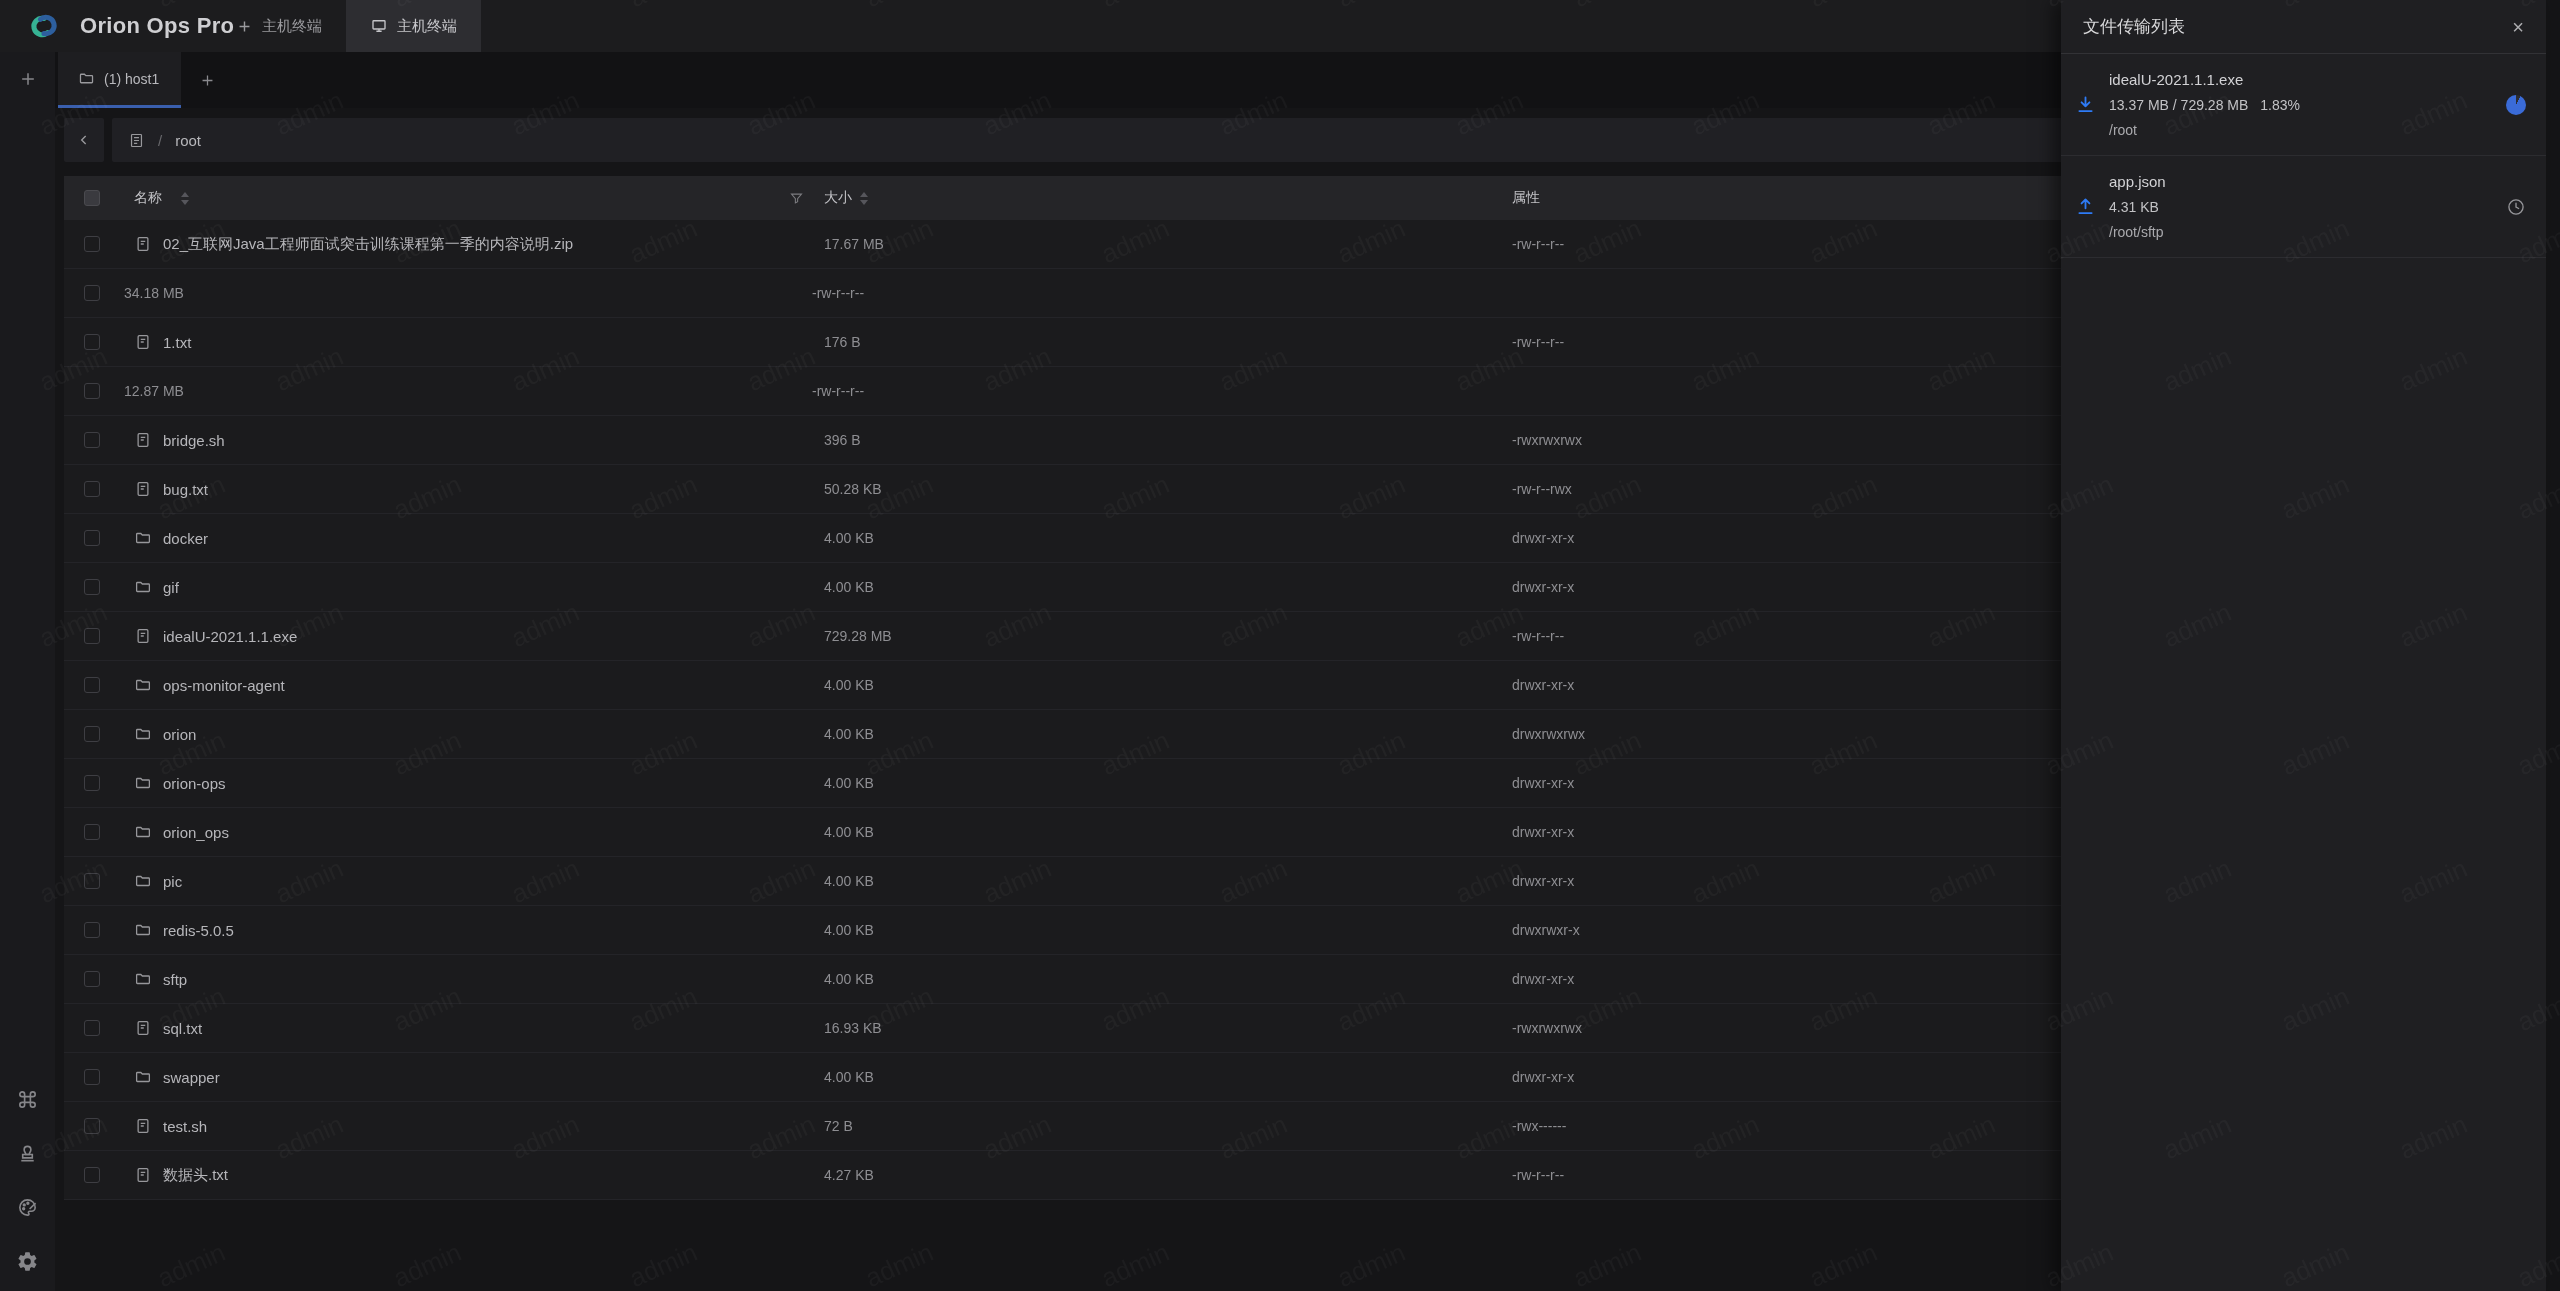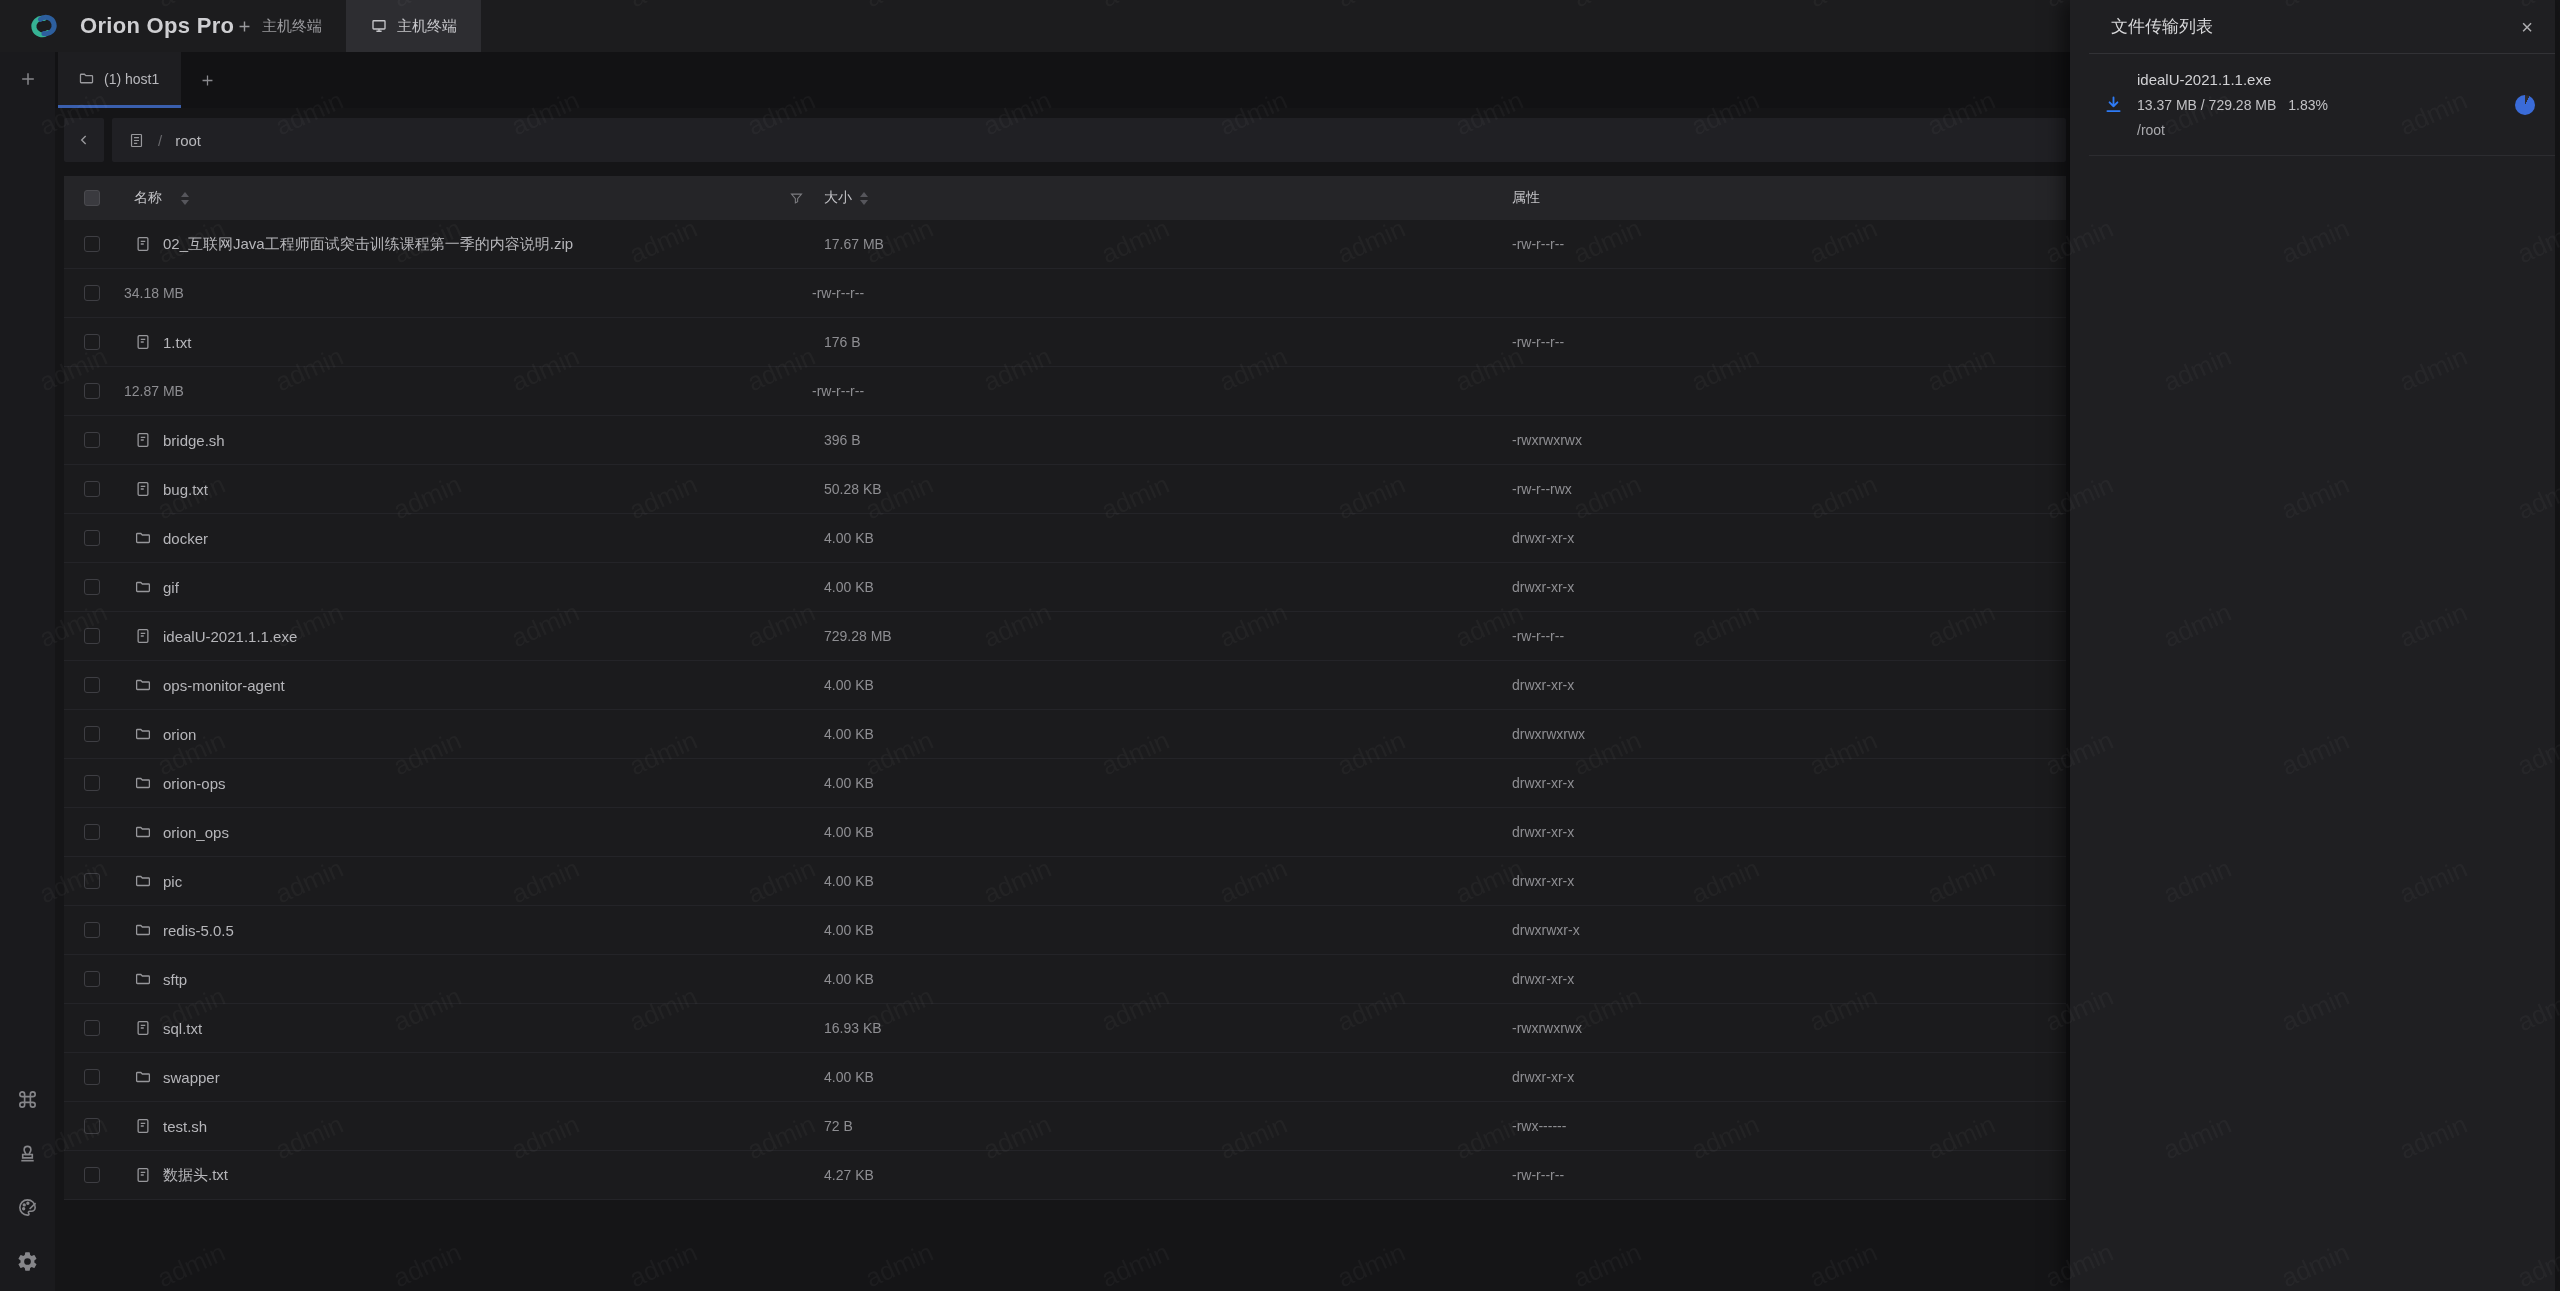--- a/index.html
+++ b/index.html
@@ -57,21 +57,21 @@
   .sorter{display:inline-flex;flex-direction:column;gap:3px;margin-left:8px;cursor:pointer;}
   .sorter i{width:0;height:0;border-left:4px solid transparent;border-right:4px solid transparent;display:block;}
   .sorter .up{border-bottom:5px solid #56565c;}
   .sorter .down{border-top:5px solid #56565c;}
   .funnel{margin-left:auto;margin-right:16px;color:#7c7c80;display:flex;cursor:pointer;}
   .ficon{color:#97979b;display:flex;flex:none;}
   .fname{font-size:15px;color:#b6b6ba;white-space:nowrap;}
   .fsize,.fattr{font-size:14px;color:#8e8e92;}
 
   
-  .drawer{position:absolute;right:5px;top:0;width:485px;height:100%;background:#1f1f22;z-index:5;box-shadow:-8px 0 18px rgba(0,0,0,.5);padding-left:19px;}
+  .drawer{position:absolute;right:14px;top:0;width:485px;height:100%;background:#1f1f22;z-index:5;box-shadow:-8px 0 18px rgba(0,0,0,.5);}
   .drawer-head{height:54px;display:flex;align-items:center;padding:0 22px;border-bottom:1px solid #323236;}
   .drawer-title{font-size:17px;color:#d8d8da;}
   .drawer-close{margin-left:auto;background:none;border:none;color:#aeaeb1;font-size:20px;line-height:1;cursor:pointer;font-family:inherit;}
   .t-item{display:flex;align-items:center;gap:13px;padding:17px 20px 17px 14px;border-bottom:1px solid #2c2c30;}
   .dir-icon{color:#2e7bf6;display:flex;flex:none;}
   .t-text{display:flex;flex-direction:column;gap:9px;min-width:0;}
   .t-name{font-size:15px;color:#d2d2d5;}
   .t-meta{font-size:14px;color:#c2c2c5;display:flex;}
   .t-pct{margin-left:12px;}
   .t-path{font-size:14px;color:#aaaaae;}
@@ -634,20 +634,41 @@
           <span>13.37 MB / 729.28 MB</span>
           <span class="t-pct">1.83%</span>
         </div>
         <div class="t-path">/root</div>
       </div>
       <span class="t-status">
           <span class="pie"></span>
         </span>
     </div>
 
+    <div class="t-item">
+      <span class="dir-icon">
+        <svg width="21" height="21" viewBox="0 0 24 24" fill="none" stroke="currentColor" stroke-width="2.1" stroke-linecap="round" stroke-linejoin="round">
+            <path d="M12 14V4m0 0L7.5 8.5M12 4l4.5 4.5"></path>
+            <path d="M5 19.5h14"></path>
+          </svg>
+      </span>
+      <div class="t-text">
+        <div class="t-name">app.json</div>
+        <div class="t-meta">
+          <span>4.31 KB</span>
+        </div>
+        <div class="t-path">/root/sftp</div>
+      </div>
+      <span class="t-status clock">
+        <svg width="20" height="20" viewBox="0 0 24 24" fill="none" stroke="currentColor" stroke-width="1.6" stroke-linecap="round">
+            <circle cx="12" cy="12" r="8.5"></circle>
+            <path d="M12 7.5V12l3.2 1.8"></path>
+          </svg>
+      </span>
+    </div>
   </aside>
 
 </div>
 
 <div id="wm">
     <span class="wm-tile" style="left: 156px; top: -30px;">admin</span>
     <span class="wm-tile" style="left: 392px; top: -30px;">admin</span>
     <span class="wm-tile" style="left: 628px; top: -30px;">admin</span>
     <span class="wm-tile" style="left: 864px; top: -30px;">admin</span>
     <span class="wm-tile" style="left: 1100px; top: -30px;">admin</span>

